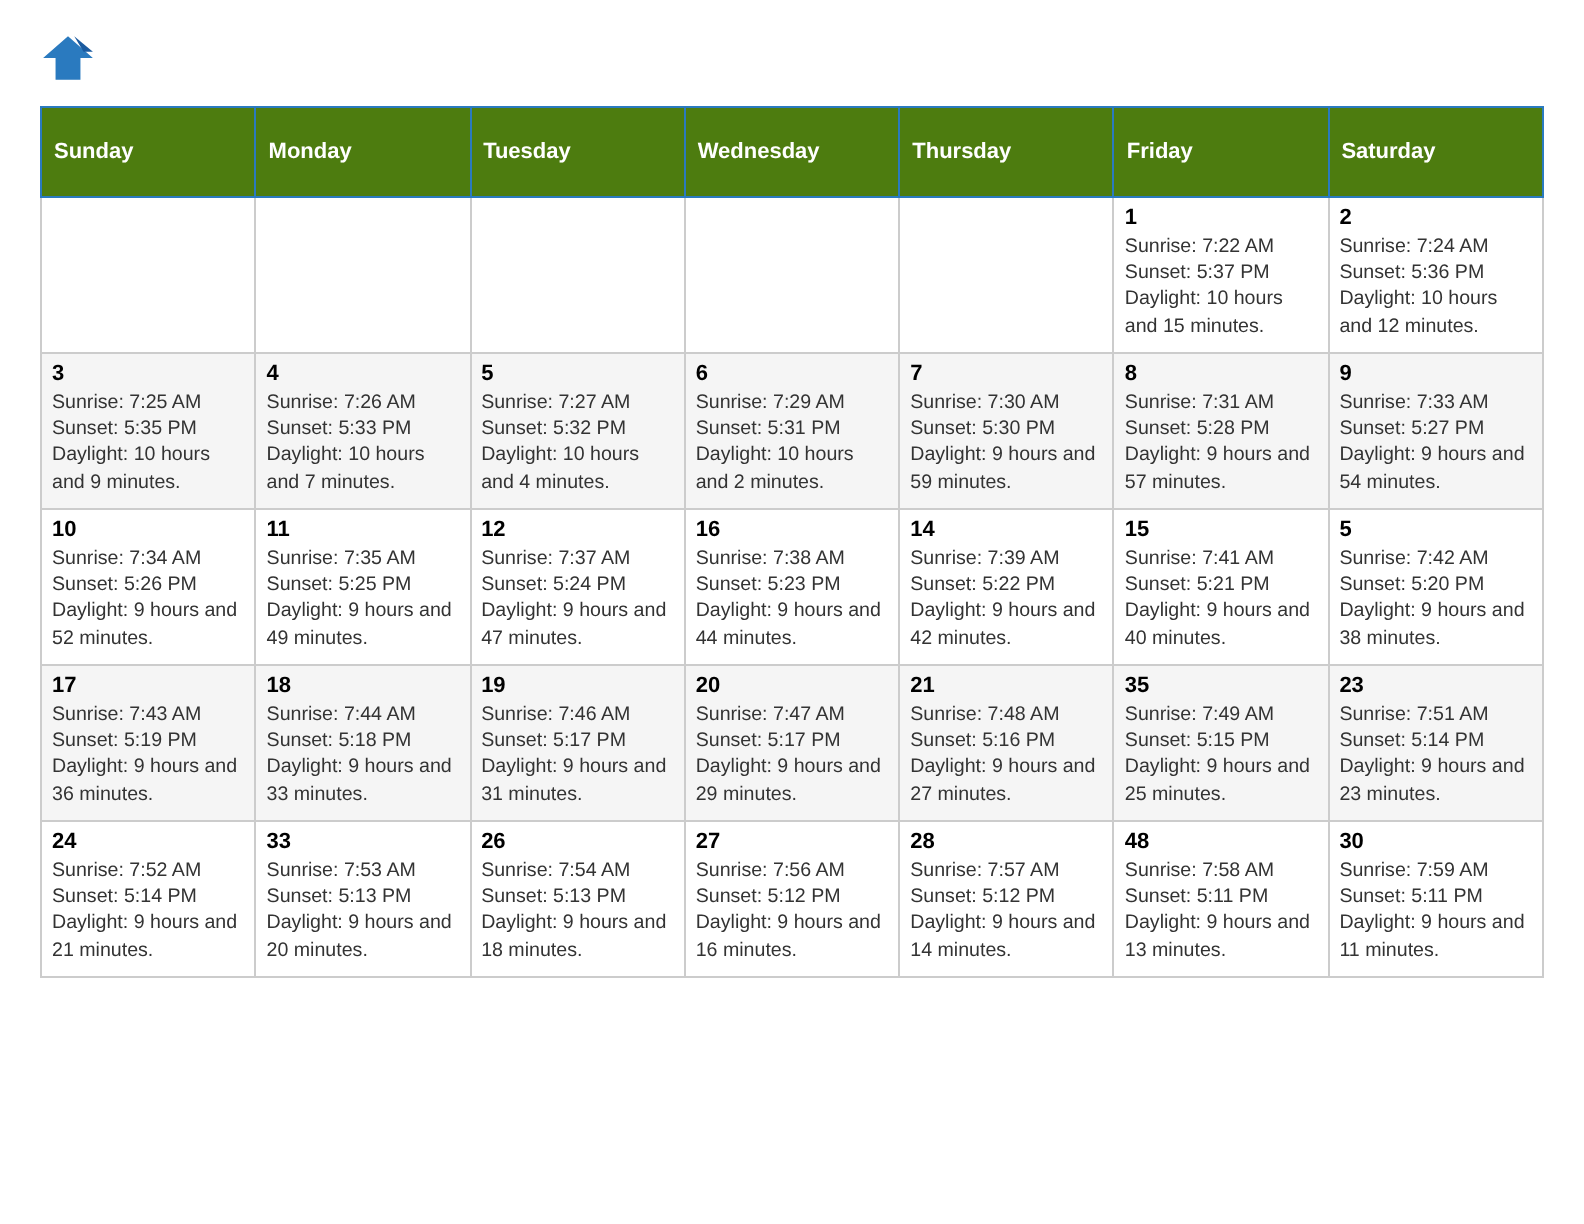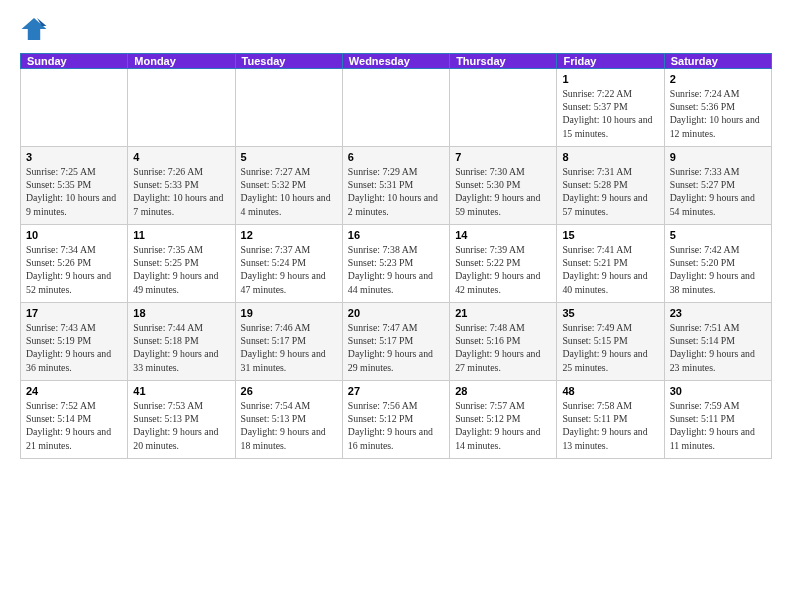--- a/index.html
+++ b/index.html
@@ -48,23 +48,23 @@
     .location {
       font-size: 15px;
       color: #555;
     }
     .calendar {
       width: 100%;
       border-collapse: collapse;
       font-size: 10.5px;
     }
     .calendar th {
-      background: #6d28d9;
+      background: #4d7c0f;
       color: #fff;
-      padding: 1px 6px;
+      padding: 16px 6px;
       text-align: left;
       font-weight: bold;
       font-size: 11px;
       border: 1px solid #2a7abf;
     }
     .calendar td {
       border: 1px solid #ccc;
       vertical-align: top;
       padding: 4px 5px;
       width: calc(100% / 7);
@@ -80,21 +80,20 @@
     .day-num {
       font-weight: bold;
       font-size: 11px;
       margin-bottom: 2px;
       display: block;
     }
     .day-info {
       color: #333;
       font-size: 9.8px;
       line-height: 1.35;
-      font-family: Liberation Serif, serif;
     }
   </style>
 </head>
 <body>
 
 <div class="page">
   <div class="header">
     <div class="logo">
       <svg class="logo-icon" viewBox="0 0 36 36">
         <polygon points="18,4 34,18 26,18 26,32 10,32 10,18 2,18" fill="#2a7abf"></polygon>
@@ -228,21 +227,21 @@
             <span class="day-num">23</span>
             <div class="day-info">Sunrise: 7:51 AM<br>Sunset: 5:14 PM<br>Daylight: 9 hours and 23 minutes.</div>
           </td>
         </tr>
         <tr>
           <td>
             <span class="day-num">24</span>
             <div class="day-info">Sunrise: 7:52 AM<br>Sunset: 5:14 PM<br>Daylight: 9 hours and 21 minutes.</div>
           </td>
           <td>
-            <span class="day-num">41</span>
+            <span class="day-num">33</span>
             <div class="day-info">Sunrise: 7:53 AM<br>Sunset: 5:13 PM<br>Daylight: 9 hours and 20 minutes.</div>
           </td>
           <td>
             <span class="day-num">26</span>
             <div class="day-info">Sunrise: 7:54 AM<br>Sunset: 5:13 PM<br>Daylight: 9 hours and 18 minutes.</div>
           </td>
           <td>
             <span class="day-num">27</span>
             <div class="day-info">Sunrise: 7:56 AM<br>Sunset: 5:12 PM<br>Daylight: 9 hours and 16 minutes.</div>
           </td>

